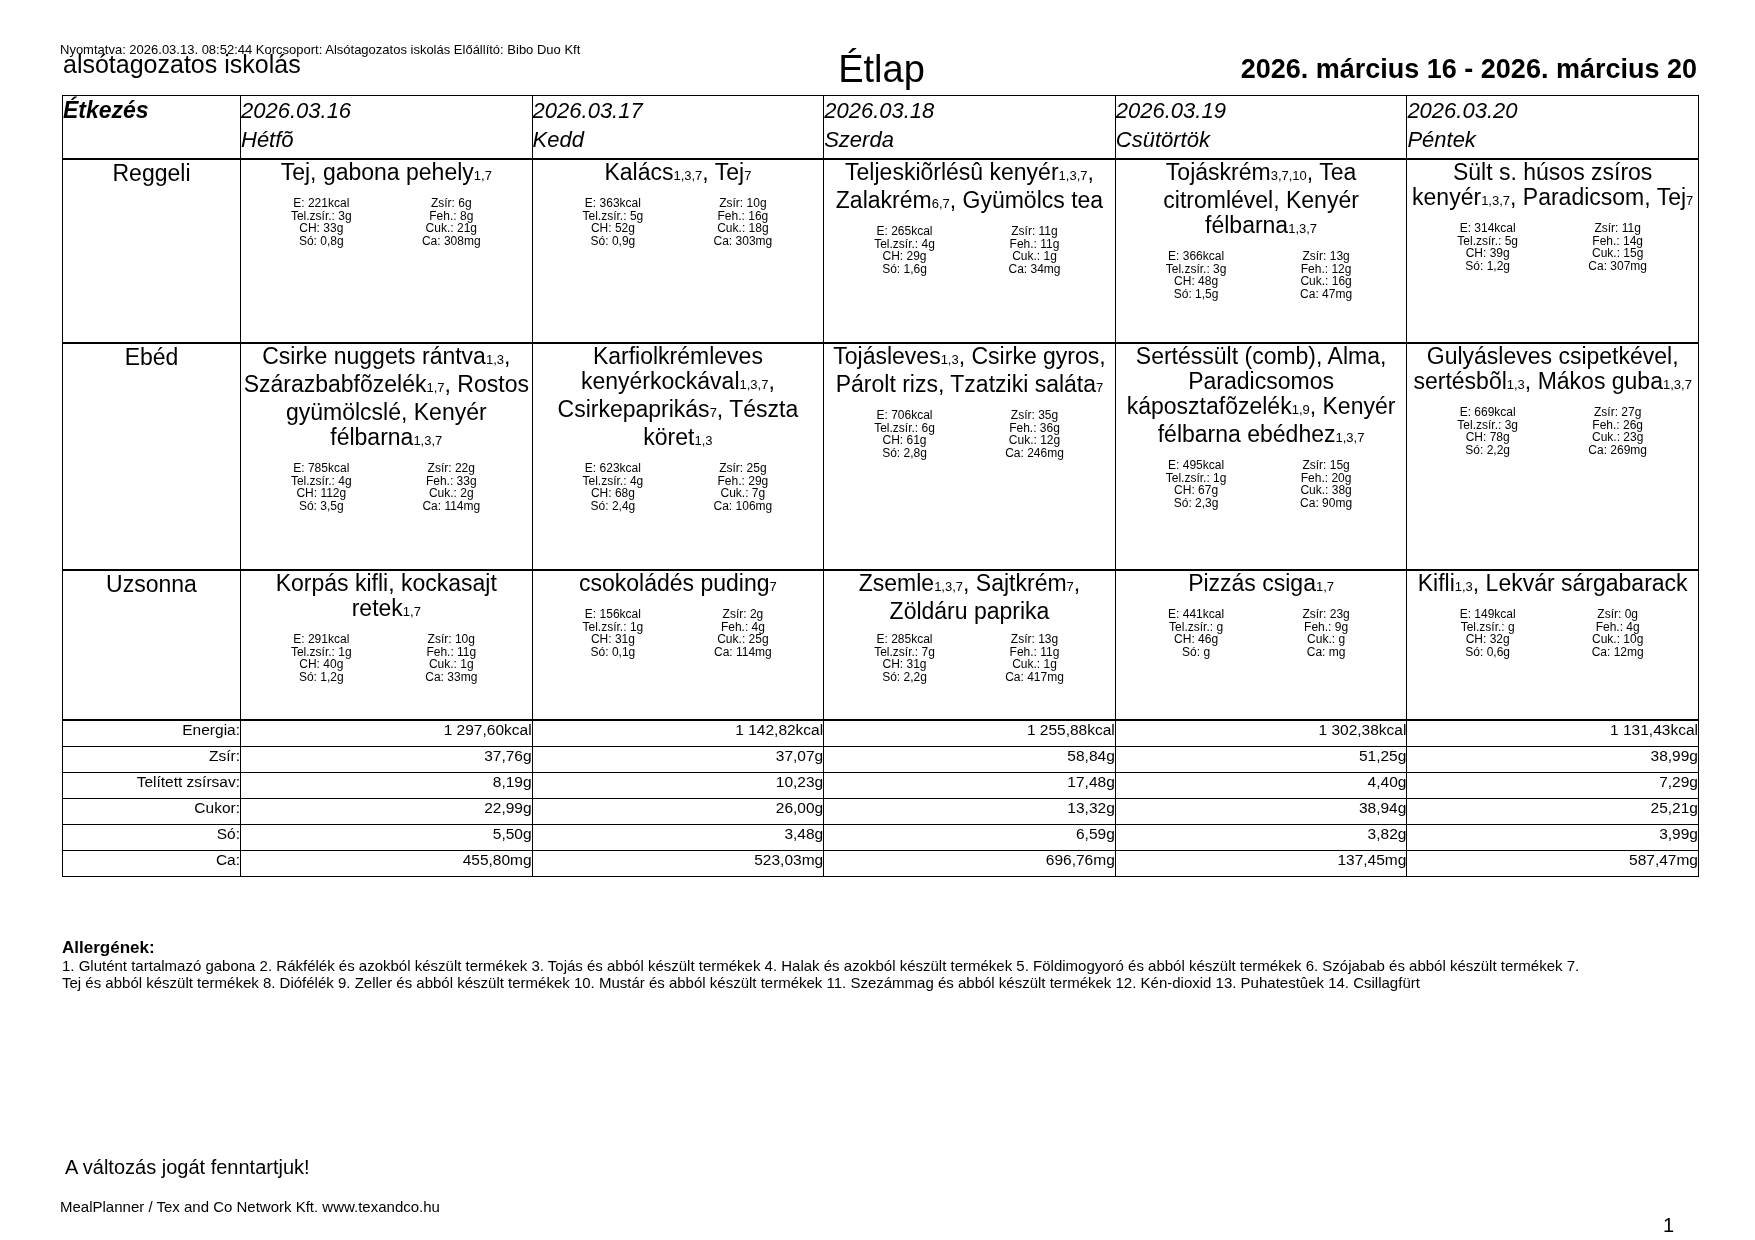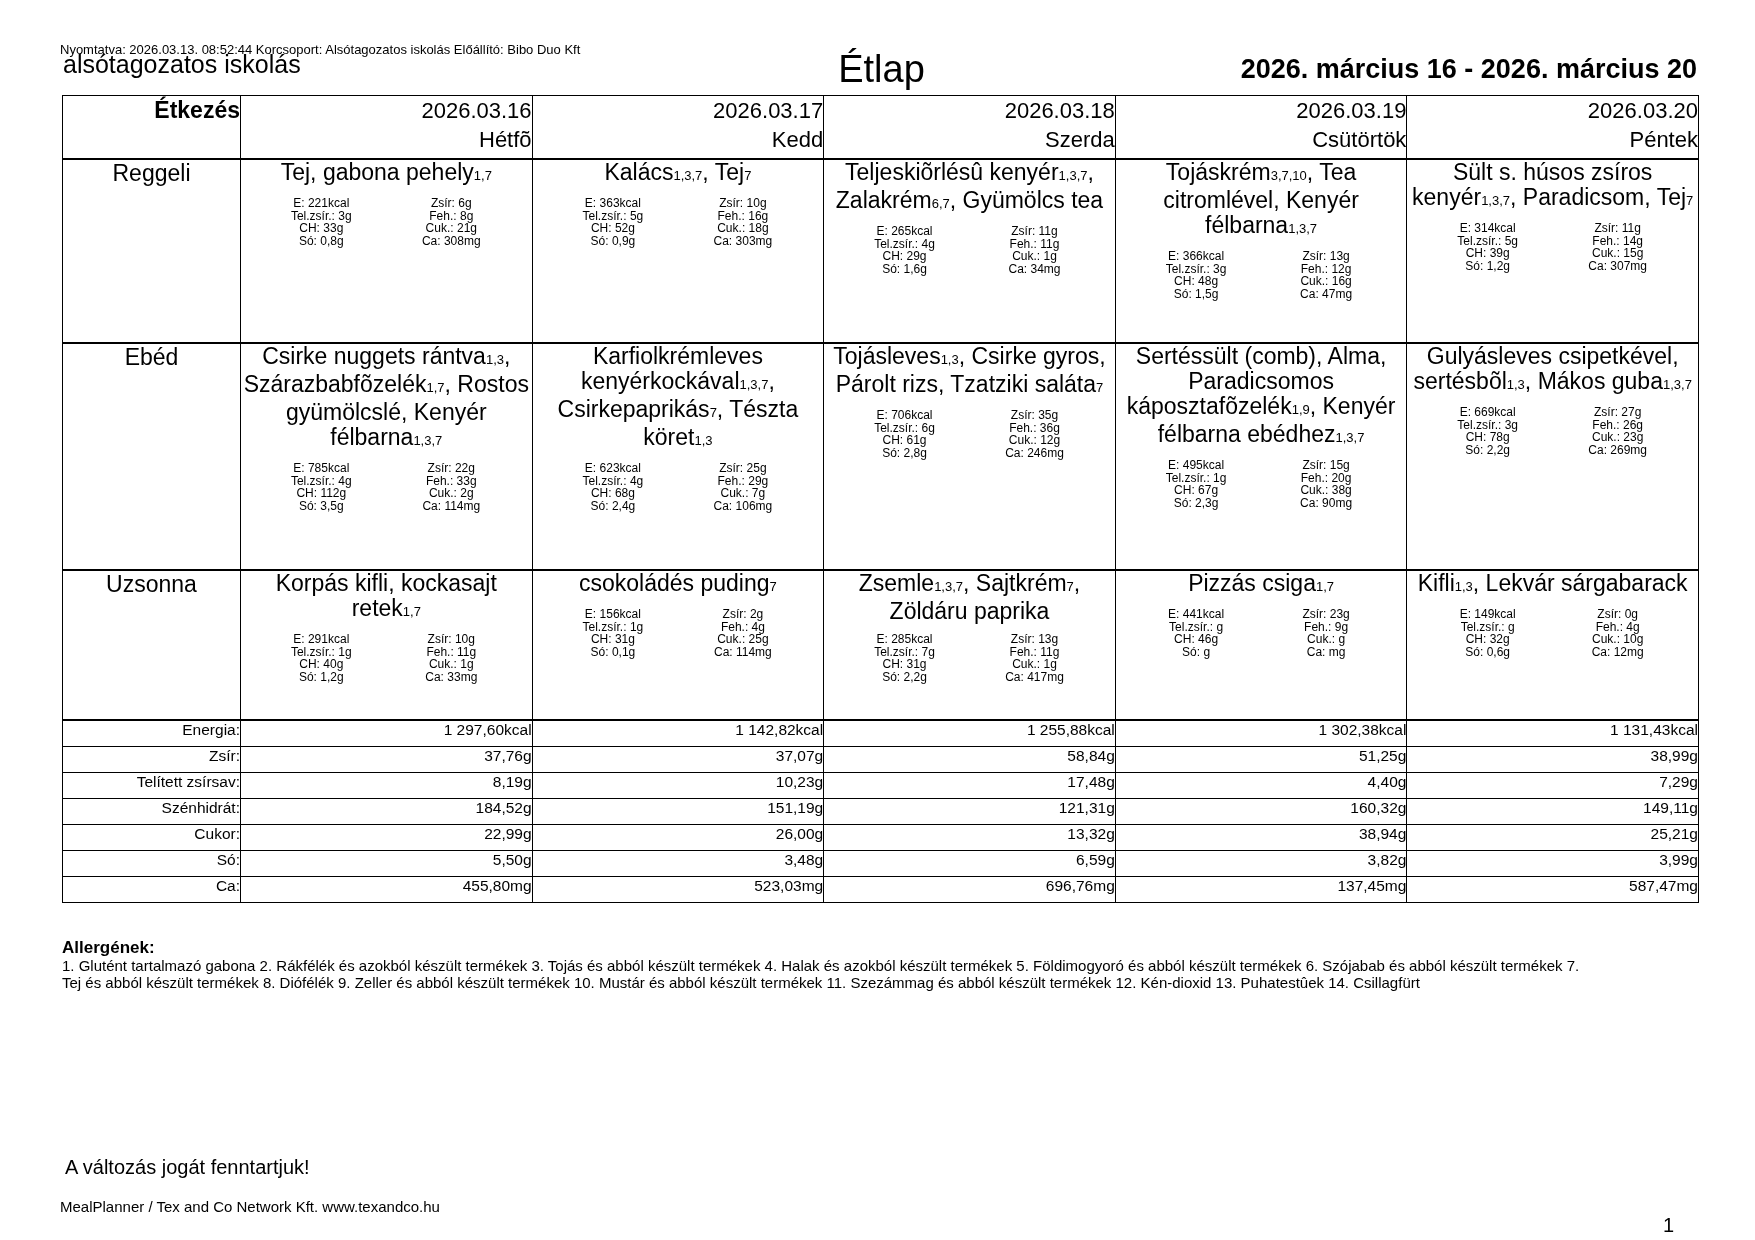--- a/index.html
+++ b/index.html
@@ -6,21 +6,21 @@
   body { width: 1755px; height: 1240px; position: relative; overflow: hidden; font-family: "Liberation Sans", sans-serif; color: #000; }
   .printline { position: absolute; left: 60px; top: 42px; font-size: 13px; }
   .agegroup { position: absolute; left: 63px; top: 50px; font-size: 25px; }
   .title { position: absolute; left: 4px; width: 1755px; text-align: center; top: 48px; font-size: 38px; }
   .daterange { position: absolute; right: 58px; top: 54px; font-size: 27px; font-weight: bold; }
   table.menu { position: absolute; left: 62px; top: 95px; width: 1636px; border-collapse: collapse; table-layout: fixed; }
   table.menu td, table.menu th { border: 1px solid #000; padding: 0; vertical-align: top; }
   table.menu .thick-top td, table.menu .thick-top th { border-top: 2px solid #000; }
   col.c0 { width: 178px; }
   col.cd { width: 291.6px; }
-  .hdr th { font-weight: normal; height: 62px; text-align: right; font-size: 22px; line-height: 29px; padding-top: 3px; }
+  .hdr th { font-weight: normal; height: 62px; text-align: left; font-size: 22px; line-height: 29px; padding-top: 3px; font-style: italic; }
   .hdr th.meal { font-weight: bold; font-size: 23px; }
   .mealrow th { font-weight: normal; font-size: 23px; text-align: center; padding-top: 6px; }
   .meal-r { height: 184px; }
   .meal-e { height: 227px; }
   .meal-u { height: 150px; }
   .cell { text-align: center; padding: 6px 4px 0 4px; }
   .dish { font-size: 23px; line-height: 25px; }
   .dish sub { font-size: 13px; vertical-align: baseline; }
   .nut { display: flex; justify-content: center; gap: 0; margin-top: 9px; font-size: 12px; line-height: 12.5px; }
   .nut .col { width: 130px; text-align: center; }
@@ -355,28 +355,20 @@
       </tr>
       <tr class="sum">
         <td class="lbl">Telített zsírsav:</td>
         <td>8,19g</td>
         <td>10,23g</td>
         <td>17,48g</td>
         <td>4,40g</td>
         <td>7,29g</td>
       </tr>
       <tr class="sum">
-        <td class="lbl">Szénhidrát:</td>
-        <td>184,52g</td>
-        <td>151,19g</td>
-        <td>121,31g</td>
-        <td>160,32g</td>
-        <td>149,11g</td>
-      </tr>
-      <tr class="sum">
         <td class="lbl">Cukor:</td>
         <td>22,99g</td>
         <td>26,00g</td>
         <td>13,32g</td>
         <td>38,94g</td>
         <td>25,21g</td>
       </tr>
       <tr class="sum">
         <td class="lbl">Só:</td>
         <td>5,50g</td>

